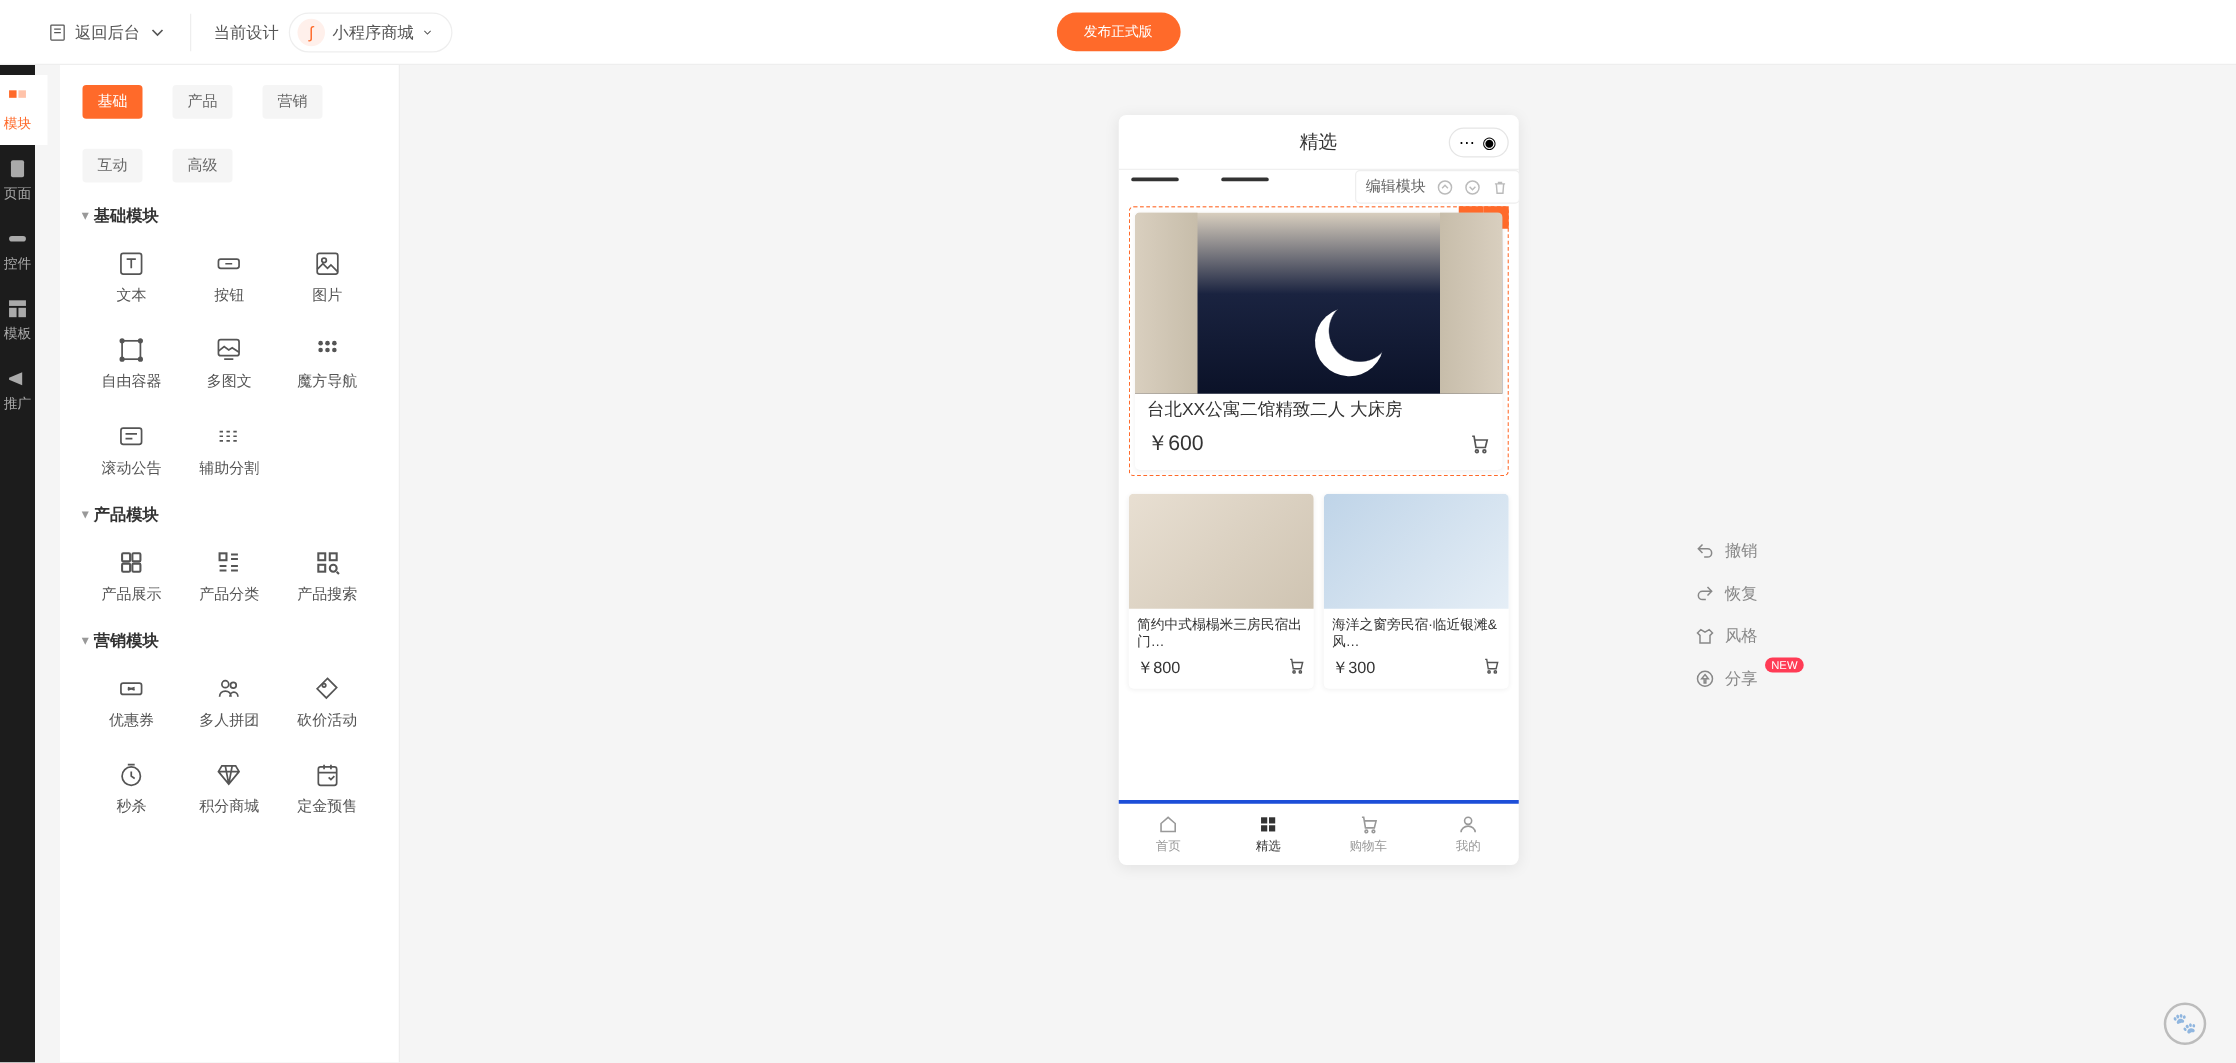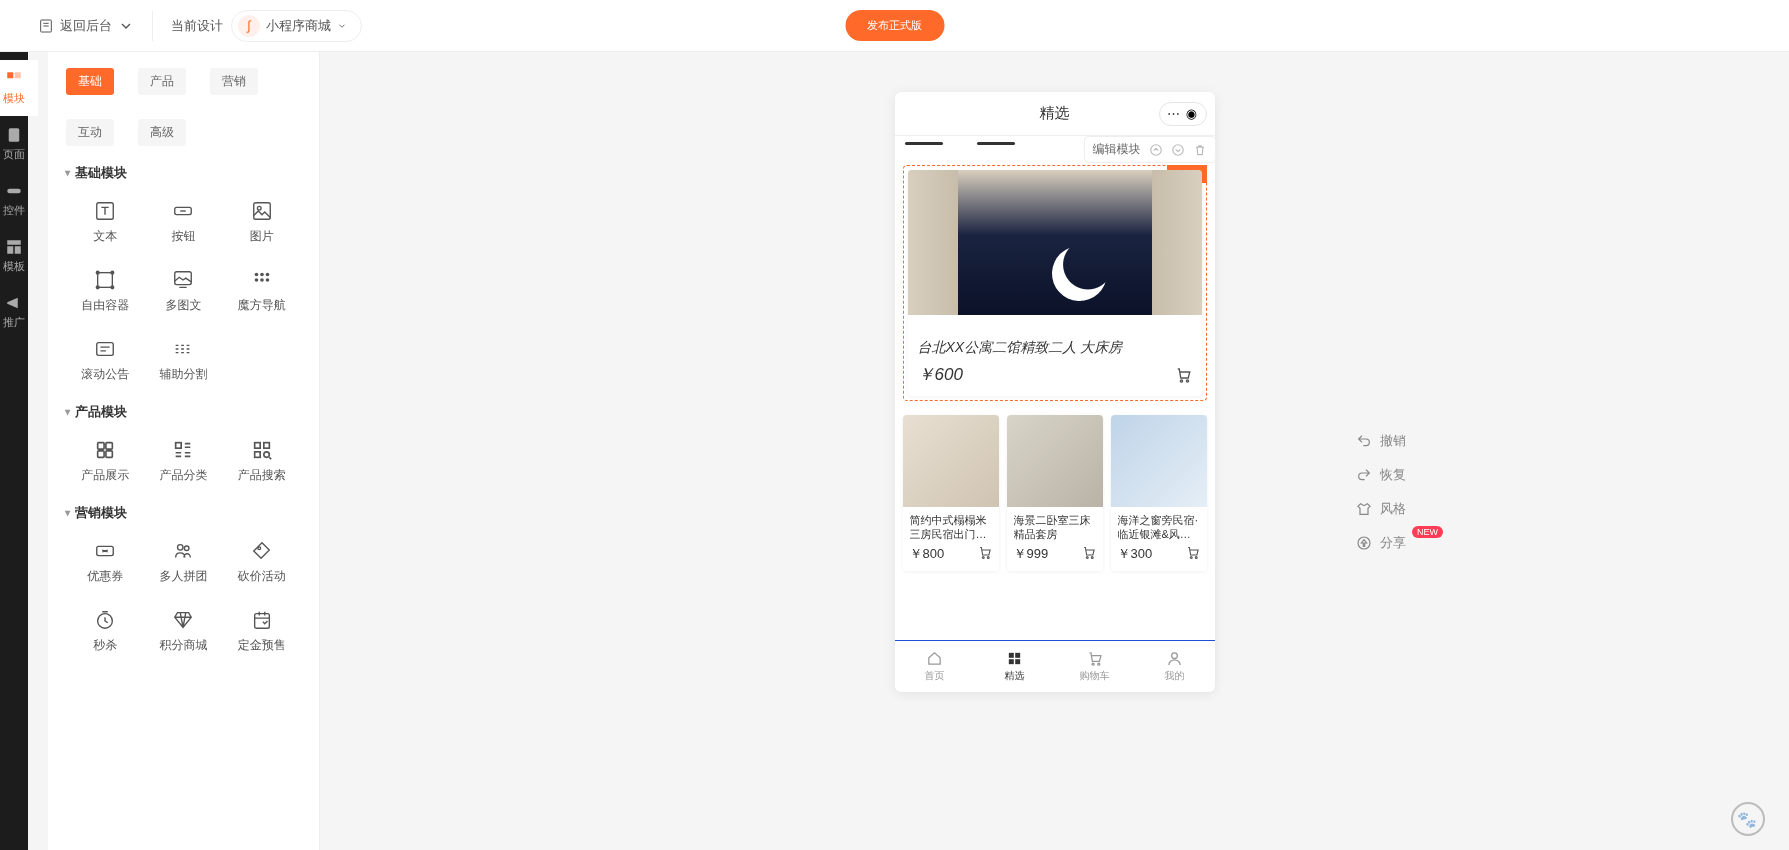--- a/index.html
+++ b/index.html
@@ -49,34 +49,34 @@
 .phone-body { flex:1; overflow:hidden; padding:10px 8px 0; }
 .selected-block { border:1px dashed #ff6a2a; border-radius:4px; padding:4px; position:relative; margin-top:10px; }
 .sel-actions { position:absolute; top:-1px; right:-1px; display:flex; }
 .sel-actions span { width:20px; height:18px; background:#ff6a2a; color:#fff; display:flex; align-items:center; justify-content:center; font-size:11px; cursor:pointer; }
 .sel-actions span:first-child { border-radius:0 0 0 4px; }
 .big-card { background:#fff; border-radius:4px; overflow:hidden; box-shadow:0 1px 4px rgba(0,0,0,0.06); }
 .big-card .img { height:145px; background:linear-gradient(180deg,#d9cfbf 0%,#1a2340 45%,#0b1228 100%); position:relative; }
 .moon { position:absolute; right:95px; bottom:14px; width:55px; height:55px; border-radius:50%; background:radial-gradient(circle at 70% 40%,transparent 48%,#fff 50%); transform:rotate(-20deg); }
 .curtain-l,.curtain-r { position:absolute; top:0; bottom:0; width:50px; background:linear-gradient(90deg,#d9cfbf,#c7bdaa); }
 .curtain-l{left:0;} .curtain-r{right:0; background:linear-gradient(270deg,#d9cfbf,#c7bdaa);}
-.big-card .info { padding:24px 10px 10px;font-style:italic; }
+.big-card .info { padding:4px 10px 10px; }
 .big-card .title { font-size:14px; color:#333; margin-bottom:6px; }
 .price-row { display:flex; align-items:center; justify-content:space-between; }
 .price { font-size:17px; color:#333; }
 .cart-icon { width:18px; height:18px; color:#555; }
 .small-row { display:flex; gap:8px; margin-top:14px; }
 .small-card { flex:1; background:#fff; border-radius:4px; overflow:hidden; box-shadow:0 1px 4px rgba(0,0,0,0.06); }
 .small-card .img { height:92px; }
 .img1{background:linear-gradient(135deg,#e8dfd2,#cfc4b2);} .img2{background:linear-gradient(135deg,#d9d4c8,#b8b3a6);} .img3{background:linear-gradient(135deg,#bfd4e8,#e5eef6);}
 .small-card .info { padding:6px 7px 8px; }
 .small-card .title { font-size:11px; color:#333; line-height:1.3; height:28px; overflow:hidden; }
 .small-card .price { font-size:13px; margin-top:4px; }
 .small-card .price-row .cart-icon { width:15px; height:15px; }
-.phone-tabbar { height:52px; border-top:1px solid #1d4ed8; display:flex; }
+.phone-tabbar { height:52px; border-top:3px solid #1d4ed8; display:flex; }
 .tb-item { flex:1; display:flex; flex-direction:column; align-items:center; justify-content:center; gap:2px; font-size:10px; color:#999; cursor:pointer; }
 .tb-item.active { color:#333; }
 .tb-item svg { width:17px; height:17px; }
 
 
 .side-actions { position:absolute; left:1036px; top:380px; display:flex; flex-direction:column; gap:16px; }
 .side-item { display:flex; align-items:center; gap:8px; color:#888; font-size:13px; cursor:pointer; position:relative; }
 .side-item svg { width:16px; height:16px; }
 .new-badge { position:absolute; top:-8px; left:56px; background:#ff3b55; color:#fff; font-size:9px; padding:1px 5px; border-radius:8px; }
 
@@ -361,34 +361,20 @@
                 <span class="price">￥800</span>
                 <svg class="cart-icon" viewBox="0 0 24 24" fill="none" stroke="currentColor" stroke-width="1.8">
                   <path d="M5 4h2l2 12h10l2-8H8"></path>
                   <circle cx="10" cy="20" r="1.5"></circle>
                   <circle cx="18" cy="20" r="1.5"></circle>
                 </svg>
               </div>
             </div>
         </div>
         <div class="small-card">
-          <div class="img img2"></div>
-          <div class="info">
-              <div class="title">海景二卧室三床精品套房</div>
-          <div class="price-row">
-                <span class="price">￥999</span>
-                <svg class="cart-icon" viewBox="0 0 24 24" fill="none" stroke="currentColor" stroke-width="1.8">
-                  <path d="M5 4h2l2 12h10l2-8H8"></path>
-                  <circle cx="10" cy="20" r="1.5"></circle>
-                  <circle cx="18" cy="20" r="1.5"></circle>
-                </svg>
-              </div>
-            </div>
-        </div>
-        <div class="small-card">
           <div class="img img3"></div>
           <div class="info">
               <div class="title">海洋之窗旁民宿·临近银滩&amp;风…</div>
           <div class="price-row">
                 <span class="price">￥300</span>
                 <svg class="cart-icon" viewBox="0 0 24 24" fill="none" stroke="currentColor" stroke-width="1.8">
                   <path d="M5 4h2l2 12h10l2-8H8"></path>
                   <circle cx="10" cy="20" r="1.5"></circle>
                   <circle cx="18" cy="20" r="1.5"></circle>
                 </svg>

